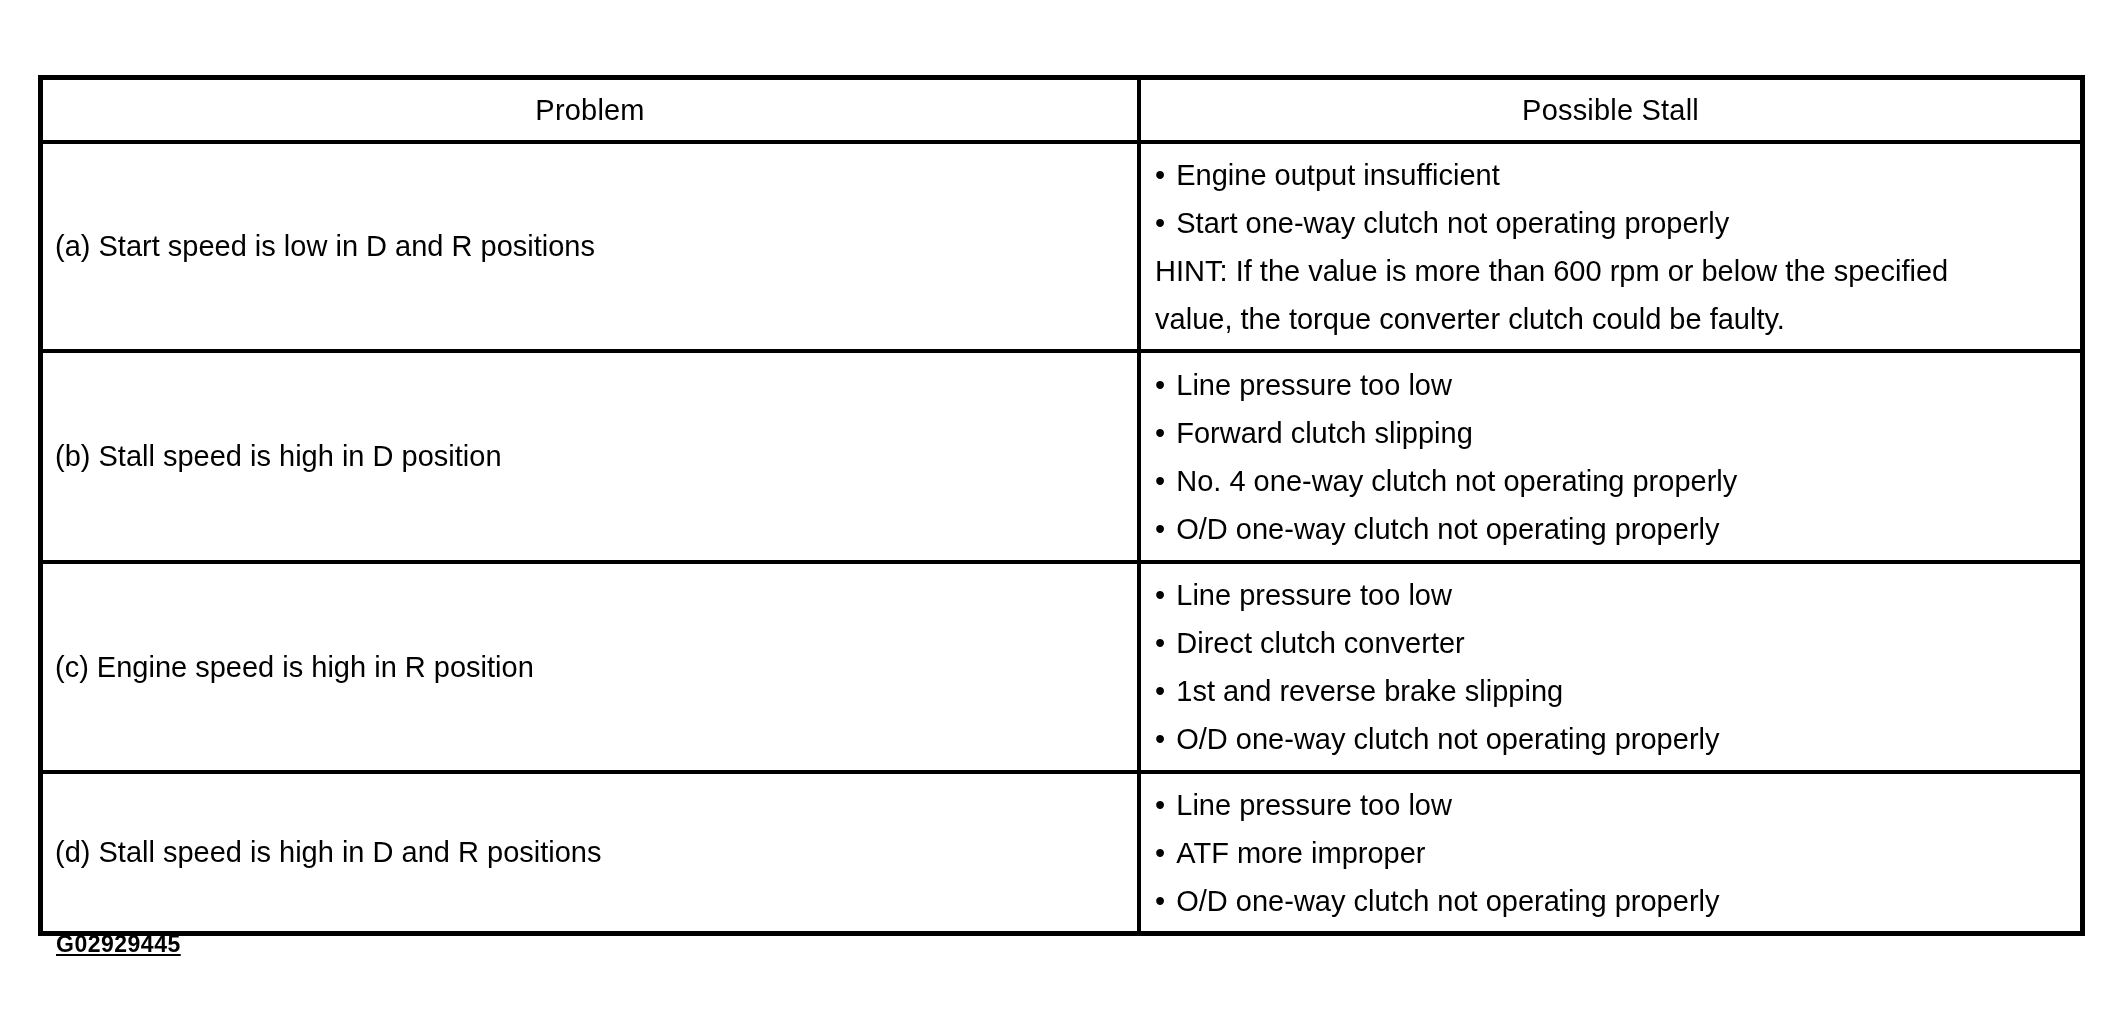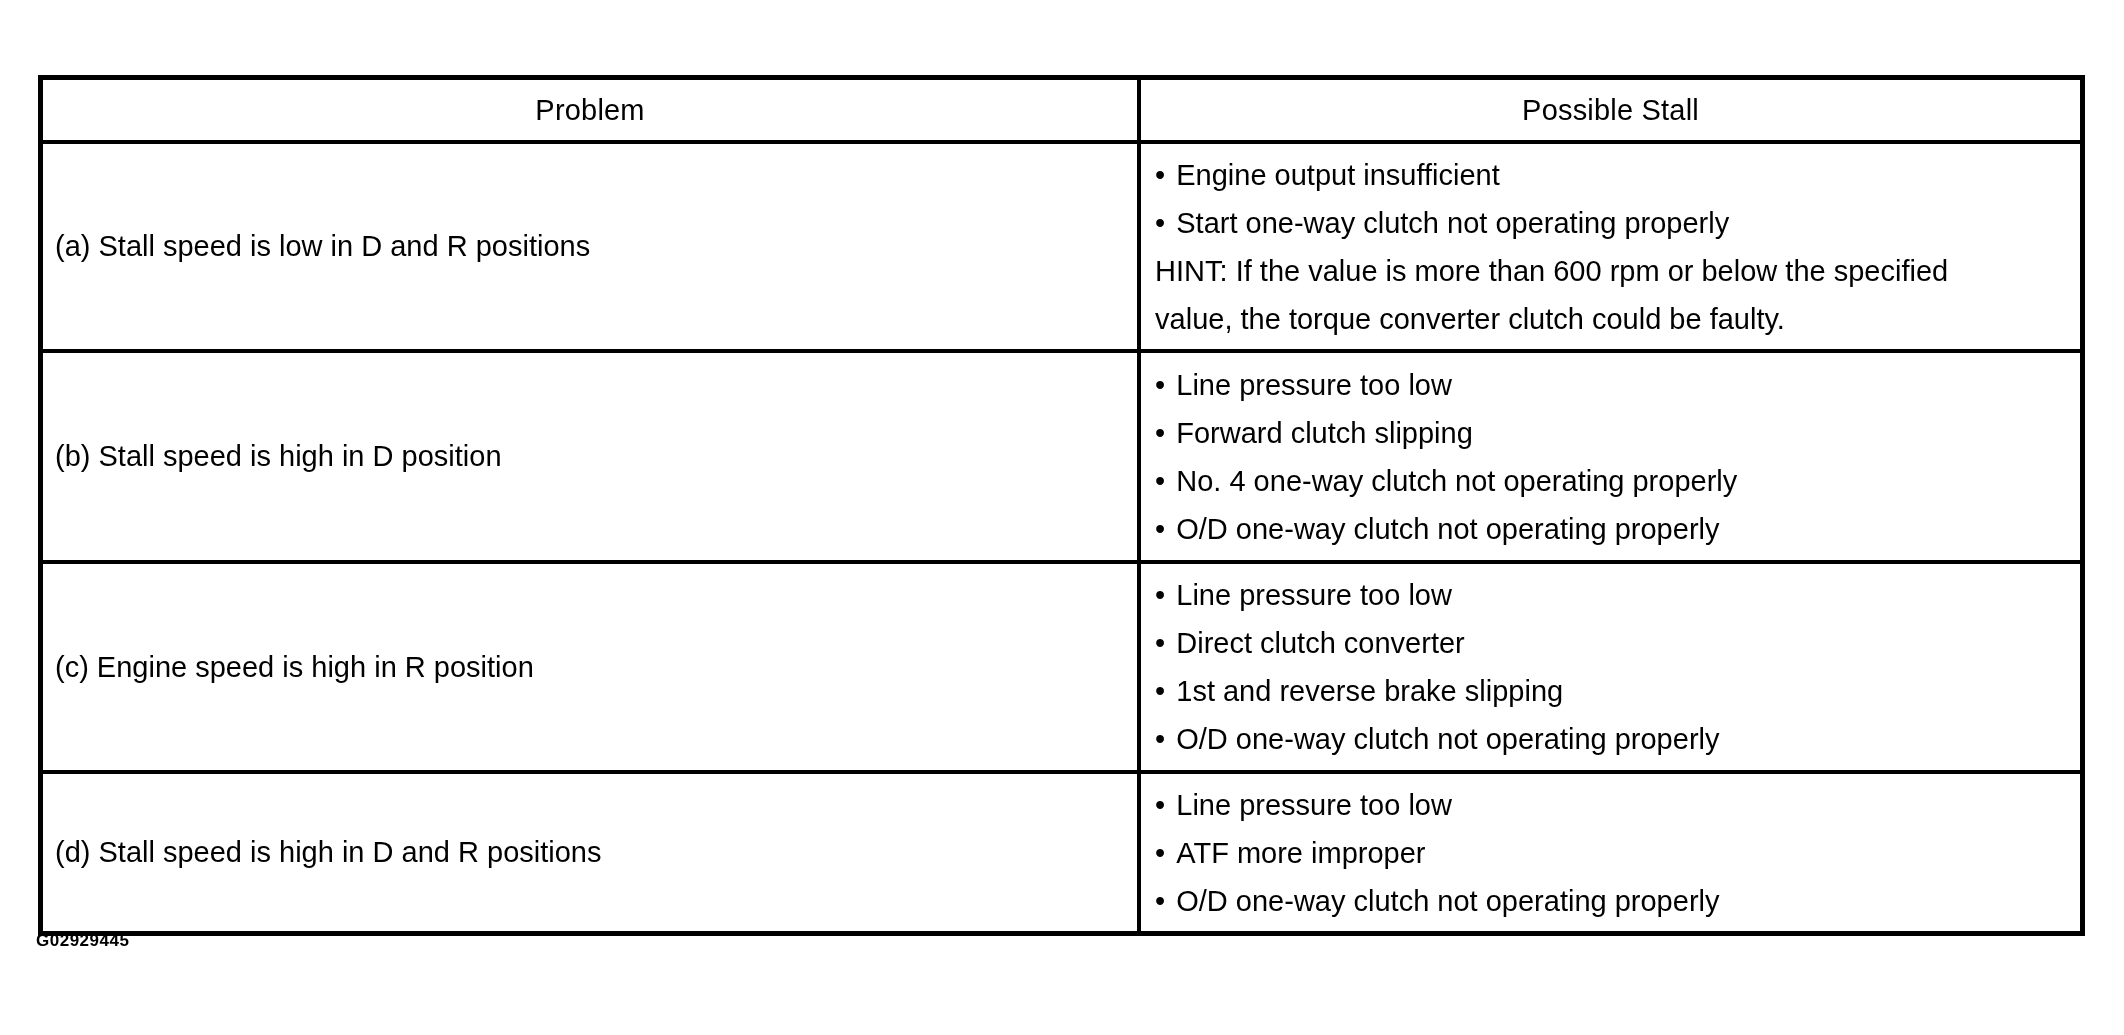--- a/index.html
+++ b/index.html
@@ -62,25 +62,26 @@
     line-height: 48px;
     white-space: nowrap;
   }
   .bullet {
     display: inline-block;
     margin-right: 11px;
     font-size: 29px;
   }
   .caption {
     position: absolute;
-    left: 36px;
+    left: 56px;
     top: 931px;
-    font-size: 17px;
+    font-size: 23px;
     font-weight: 700;
     letter-spacing: 0.5px;
+    text-decoration: underline;
   }
 </style>
 </head>
 <body>
 
 <div class="page">
 
   <table class="doc-table">
     <colgroup>
       <col class="col-problem">
@@ -88,21 +89,21 @@
     </colgroup>
     <thead>
       <tr class="header-row">
         <th>Problem</th>
         <th>Possible Stall</th>
       </tr>
     </thead>
     <tbody>
 
       <tr class="row-a">
-        <td class="problem-cell">(a) Stall speed is low in D and R positions</td>
+        <td class="problem-cell">(a) Start speed is low in D and R positions</td>
         <td class="cause-cell">
           <div class="cause-line">
             <span class="bullet">•</span>
             <span class="cause-text">Engine output insufficient</span>
           </div>
           <div class="cause-line">
             <span class="bullet">•</span>
             <span class="cause-text">Start one-way clutch not operating properly</span>
           </div>
           <div class="cause-line">

